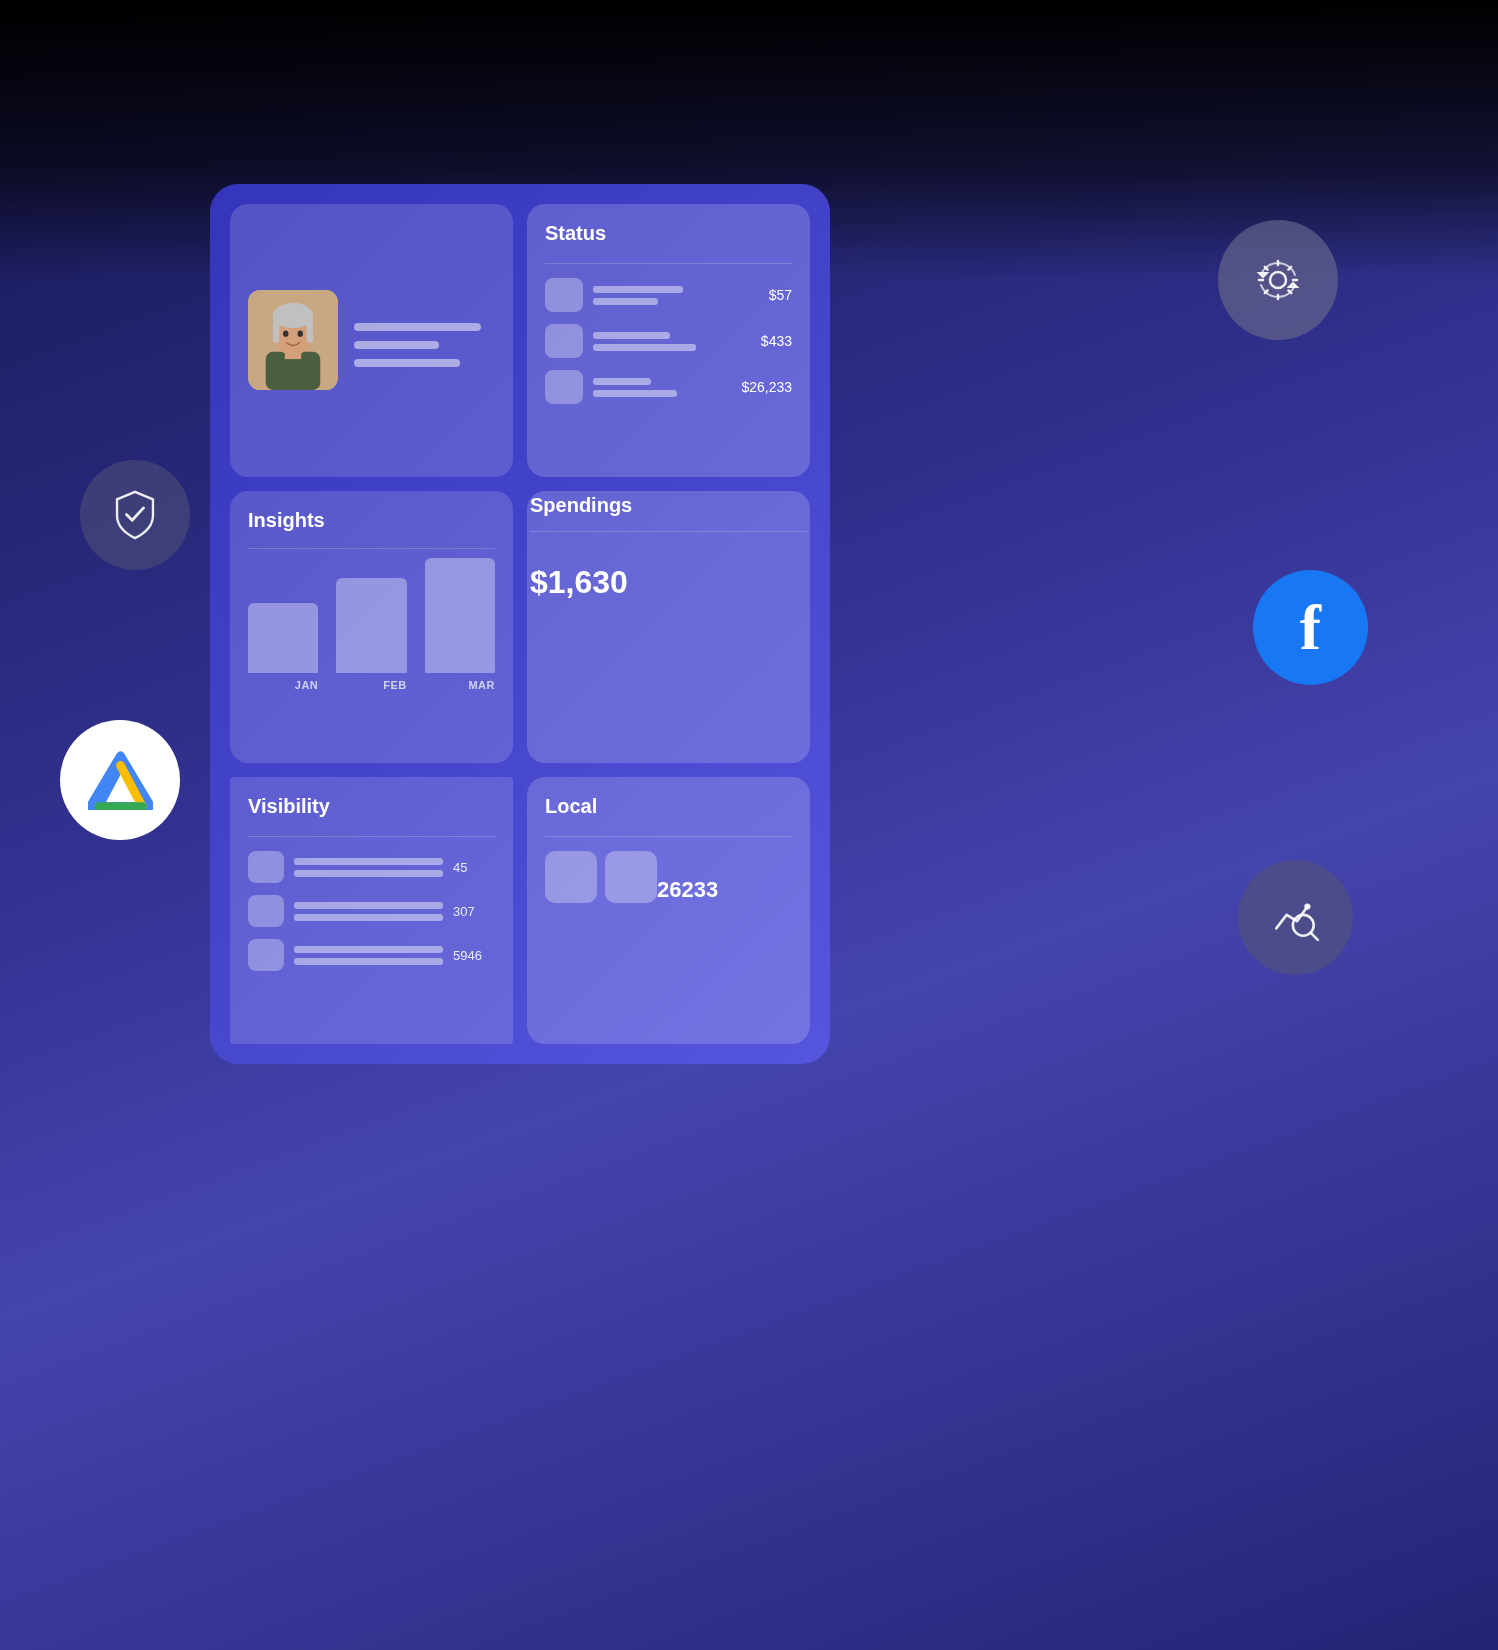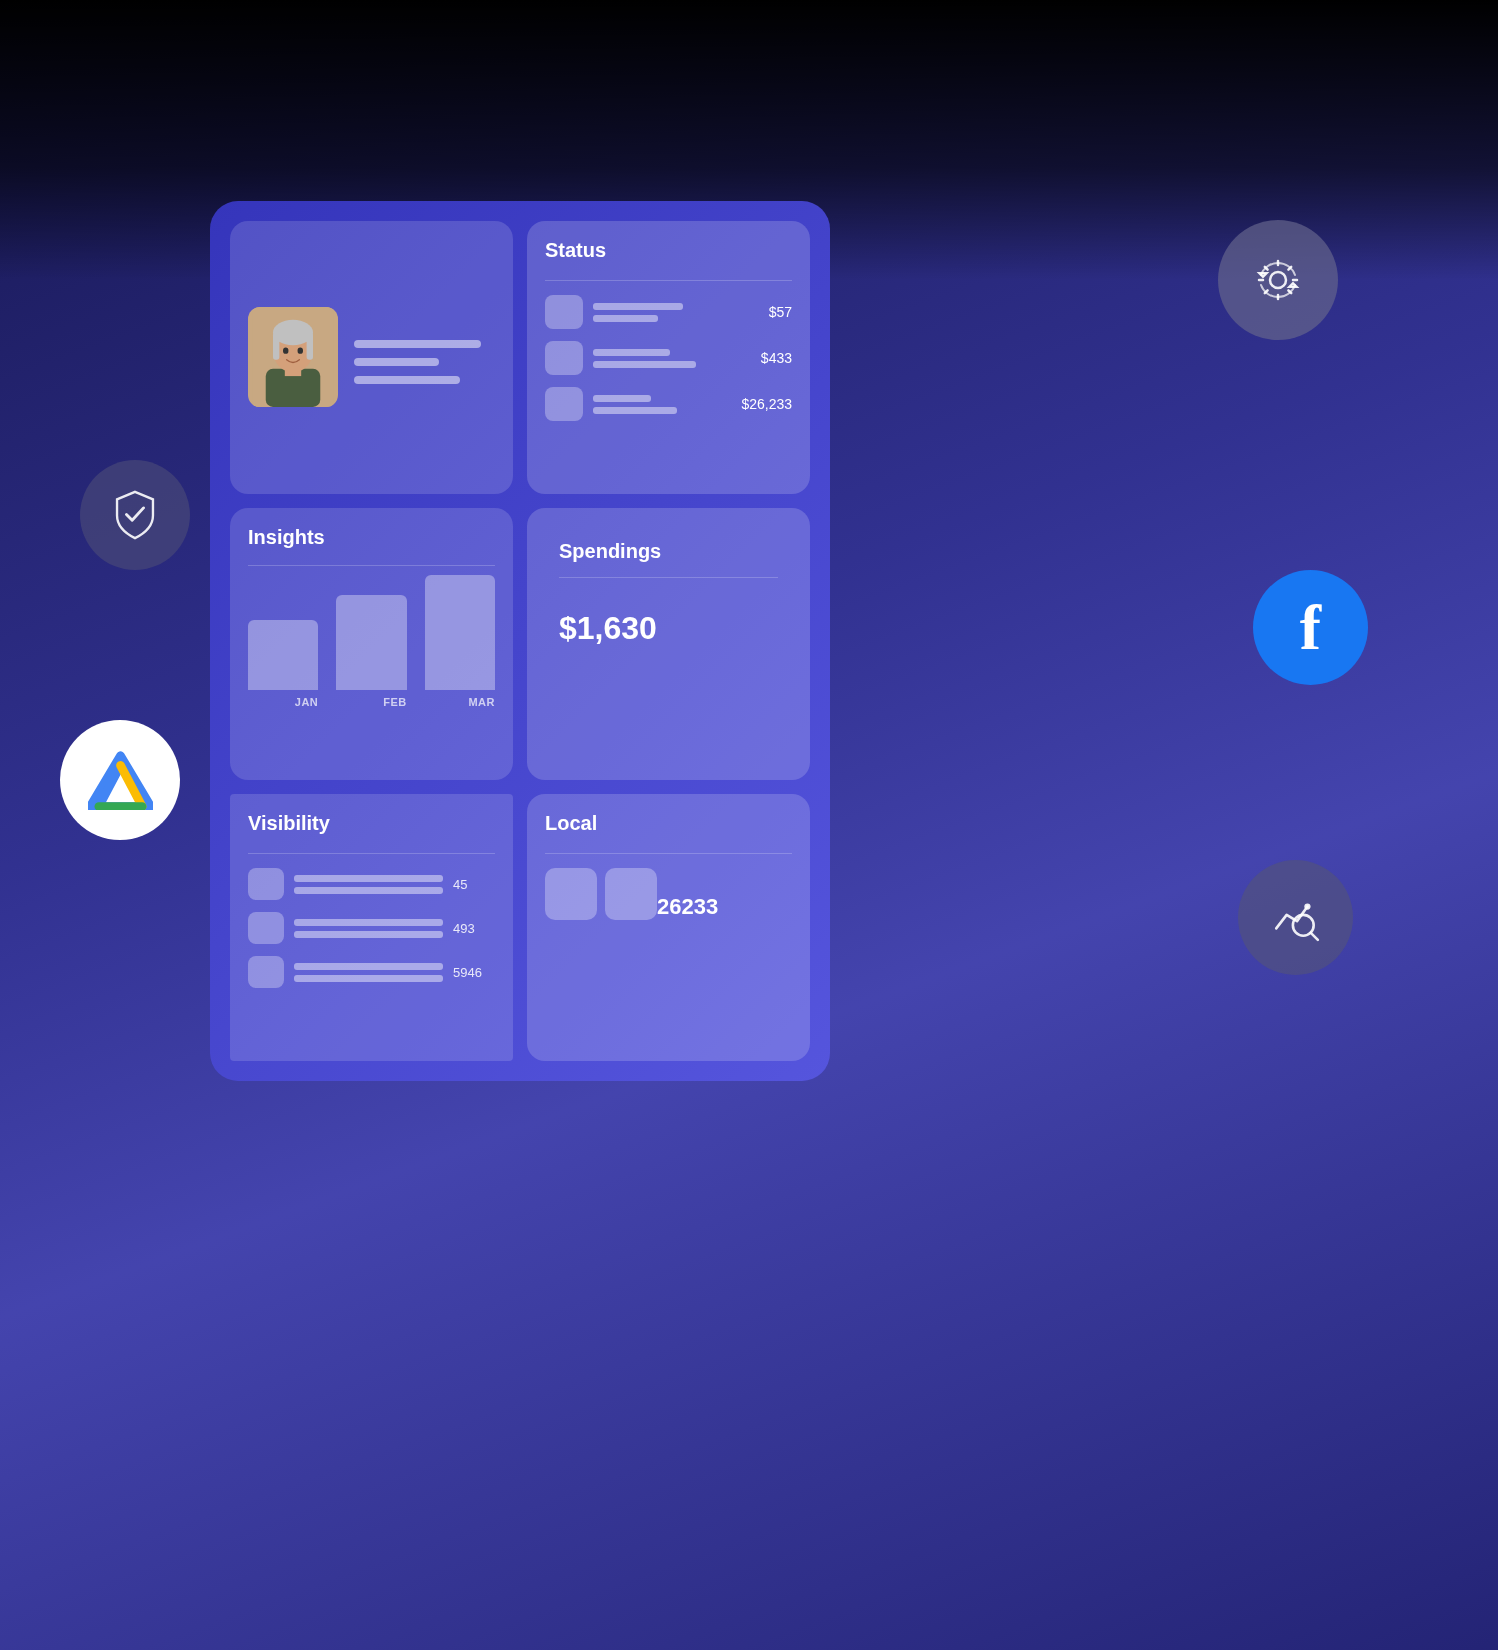--- a/index.html
+++ b/index.html
@@ -25,21 +25,21 @@
     .tree-overlay {
       position: absolute;
       top: 0; left: 0; right: 0;
       height: 280px;
       background: linear-gradient(to bottom, #000 0%, rgba(0,0,0,0.6) 60%, transparent 100%);
     }
 
     
     .main-card {
       position: absolute;
-      top: 201px;
+      top: 184px;
       left: 210px;
       width: 620px;
       height: 880px;
       background: linear-gradient(135deg, #3535bb 0%, #4545cc 50%, #5555dd 100%);
       border-radius: 28px;
       padding: 20px;
       display: grid;
       grid-template-columns: 1fr 1fr;
       grid-template-rows: auto auto auto;
       gap: 14px;
@@ -188,21 +188,21 @@
     }
 
     .bar-jan { height: 70px; }
     .bar-feb { height: 95px; }
     .bar-mar { height: 115px; }
 
     
     .spendings-card {
       background: rgba(255,255,255,0.18);
       border-radius: 18px;
-      padding: 32px;
+      padding: 3px;
       display: flex;
       flex-direction: column;
       gap: 8px;
     }
 
     .spendings-amount {
       color: #fff;
       font-size: 32px;
       font-weight: 700;
       margin-top: 22px;
@@ -519,21 +519,21 @@
       </div>
       <div class="vis-value">45</div>
     </div>
 
     <div class="visibility-item">
       <div class="vis-thumb"></div>
       <div class="vis-bar-wrap">
         <div class="vis-bar w60"></div>
         <div class="vis-bar w80"></div>
       </div>
-      <div class="vis-value">493</div>
+      <div class="vis-value">307</div>
     </div>
 
     <div class="visibility-item">
       <div class="vis-thumb"></div>
       <div class="vis-bar-wrap">
         <div class="vis-bar w45"></div>
         <div class="vis-bar w65"></div>
       </div>
       <div class="vis-value">5946</div>
     </div>

